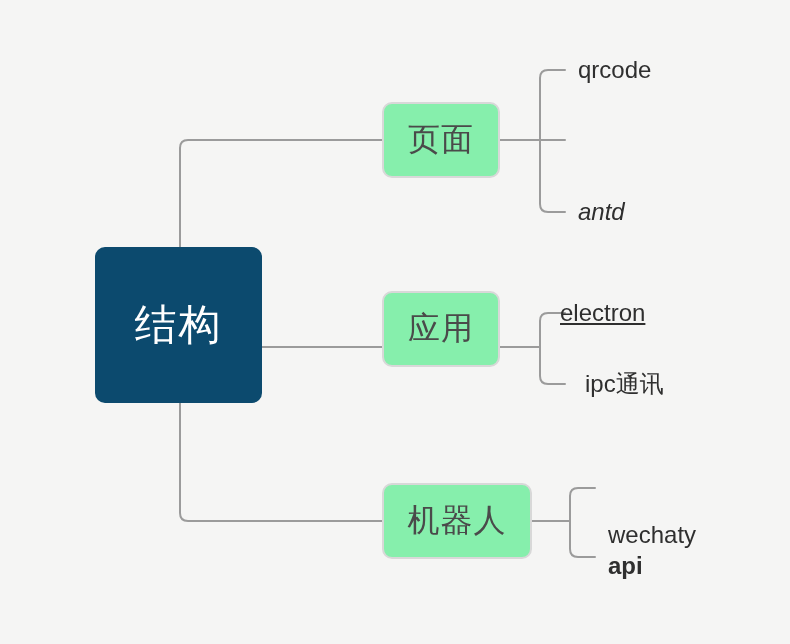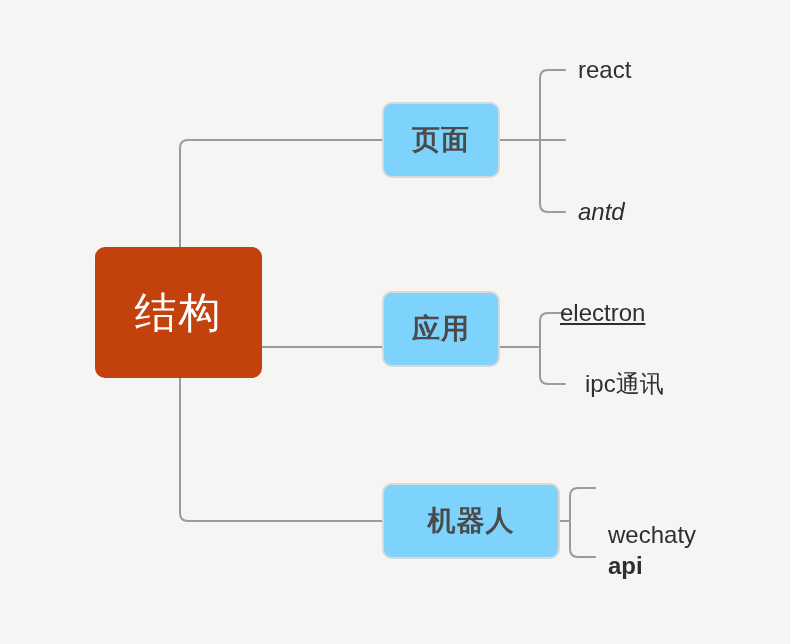--- a/index.html
+++ b/index.html
@@ -25,39 +25,38 @@
   .node {
     position: absolute;
     display: flex;
     align-items: center;
     justify-content: center;
     border-radius: 10px;
     cursor: default;
   }
   .root-node {
     left: 95px; top: 247px;
-    width: 167px; height: 131px;
-    background: #c2410c;
+    width: 167px; height: 156px;
+    background: #0c4a6e;
     color: #ffffff;
     font-size: 42px;
     font-weight: 500;
     letter-spacing: 2px;
     border-radius: 10px;
   }
   .branch-node {
-    background: #7dd3fc;
+    background: #86efac;
     border: 2px solid #d8d8d8;
     color: #4a4a4a;
-    font-size: 28px;
+    font-size: 32px;
     letter-spacing: 1px;
-    font-weight: bold;
   }
   .branch-page    { left: 382px; top: 102px; width: 118px; height: 76px; }
   .branch-app     { left: 382px; top: 291px; width: 118px; height: 76px; }
-  .branch-robot   { left: 382px; top: 483px; width: 178px; height: 76px; }
+  .branch-robot   { left: 382px; top: 483px; width: 150px; height: 76px; }
   .leaf {
     position: absolute;
     transform: translateY(-50%);
     font-size: 24px;
     color: #2f2f2f;
     white-space: nowrap;
   }
   .leaf-react    { left: 578px; top: 70px; }
   .leaf-qrcode   { left: 578px; top: 140px; }
   .leaf-antd     { left: 578px; top: 212px; font-style: italic; }
@@ -99,21 +98,21 @@
   </div>
 
   <div class="node branch-node branch-app">
     <span>应用</span>
   </div>
 
   <div class="node branch-node branch-robot">
     <span>机器人</span>
   </div>
 
-  <div class="leaf leaf-react">react</div>
+  <div class="leaf leaf-react">qrcode</div>
   <div class="leaf leaf-antd">antd</div>
 
   <div class="leaf leaf-electron">electron</div>
   <div class="leaf leaf-ipc">ipc通讯</div>
 
   <div class="leaf leaf-wechaty">wechaty</div>
   <div class="leaf leaf-api">api</div>
 
 </div>
 

